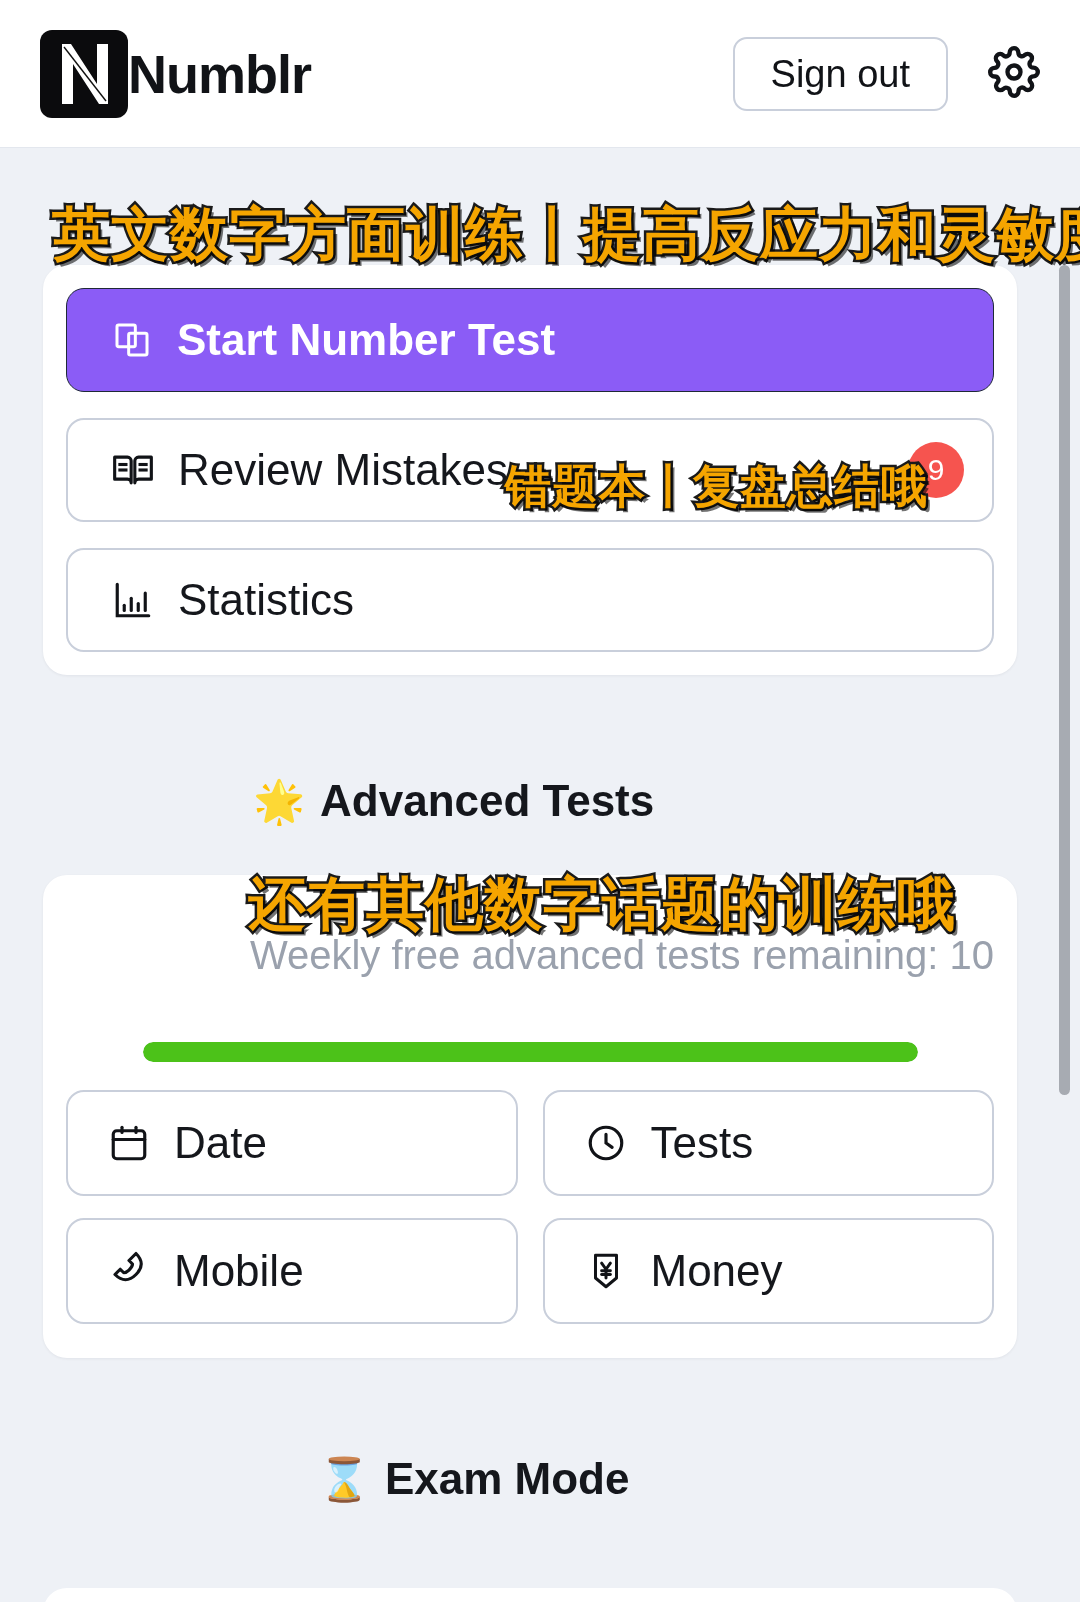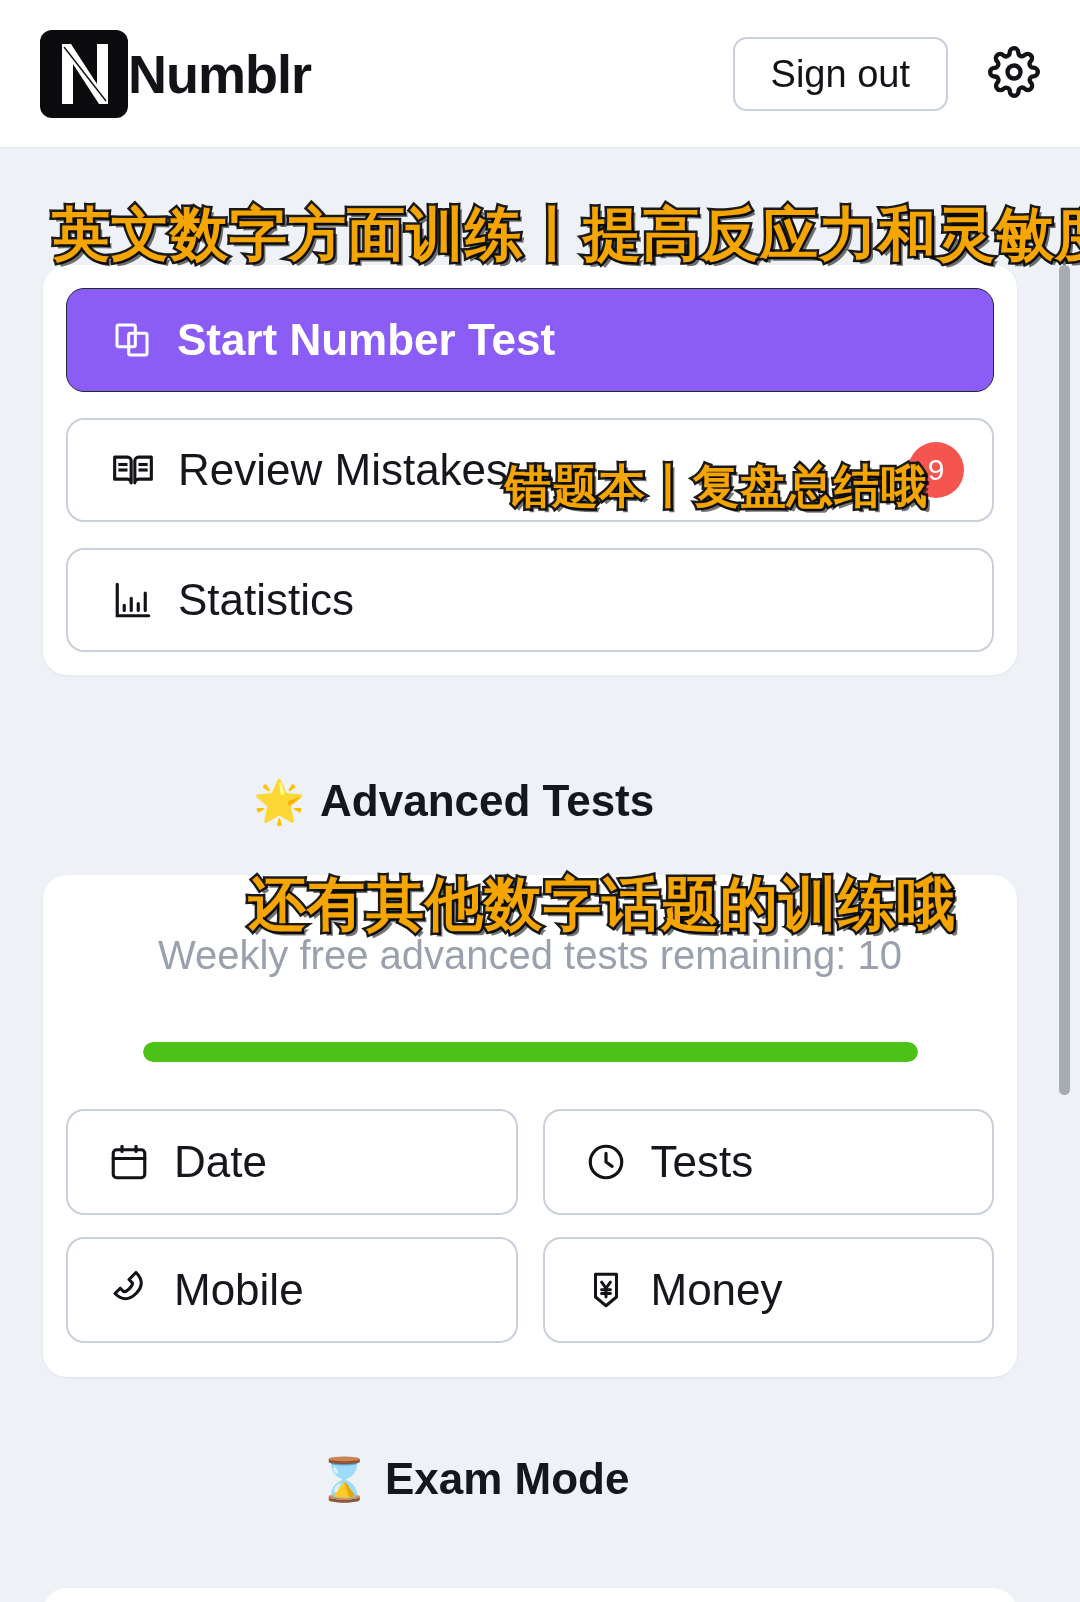--- a/index.html
+++ b/index.html
@@ -97,30 +97,30 @@
     text-align: center; font-size: 44px; font-weight: 700; color: #15171c;
   }
   .section-head .emoji { font-size: 42px; margin-right: 14px; }
 
   
   .card-advanced {
     position: absolute; left: 43px; top: 727px;
     width: 974px; padding: 40px 23px 34px 23px;
   }
   .remaining {
-    text-align: center; font-size: 40px; color: #9aa1ad; margin-top: 18px;
+    text-align: right; font-size: 40px; color: #9aa1ad; margin-top: 18px;
   }
   .progress-track {
     margin: 64px auto 0 auto; width: 775px; height: 20px;
     background: #e9edf3; border-radius: 10px; overflow: hidden;
   }
   .progress-fill { height: 100%; background: #4cc219; border-radius: 10px; }
 
   .grid2 {
-    margin-top: 47px;
+    margin-top: 28px;
     display: grid; grid-template-columns: 1fr 1fr;
     gap: 22px 25px;
   }
   .tile {
     height: 106px; border: 2px solid #c9cfdb; border-radius: 18px;
     background: #fff; display: flex; align-items: center;
     padding-left: 38px; font-size: 44px; color: #15171c; cursor: pointer;
   }
   .tile .ico { width: 46px; display: flex; align-items: center; justify-content: center; margin-right: 22px; }
 

